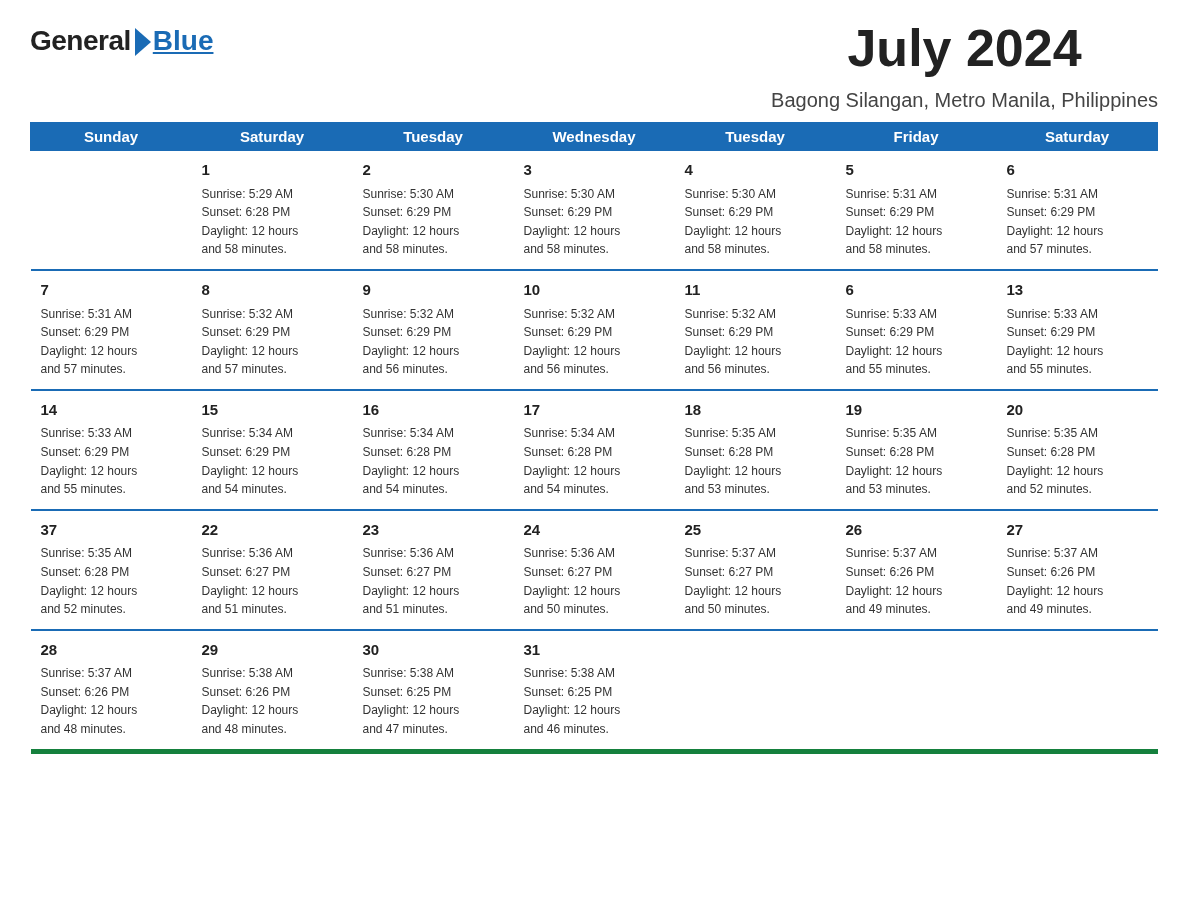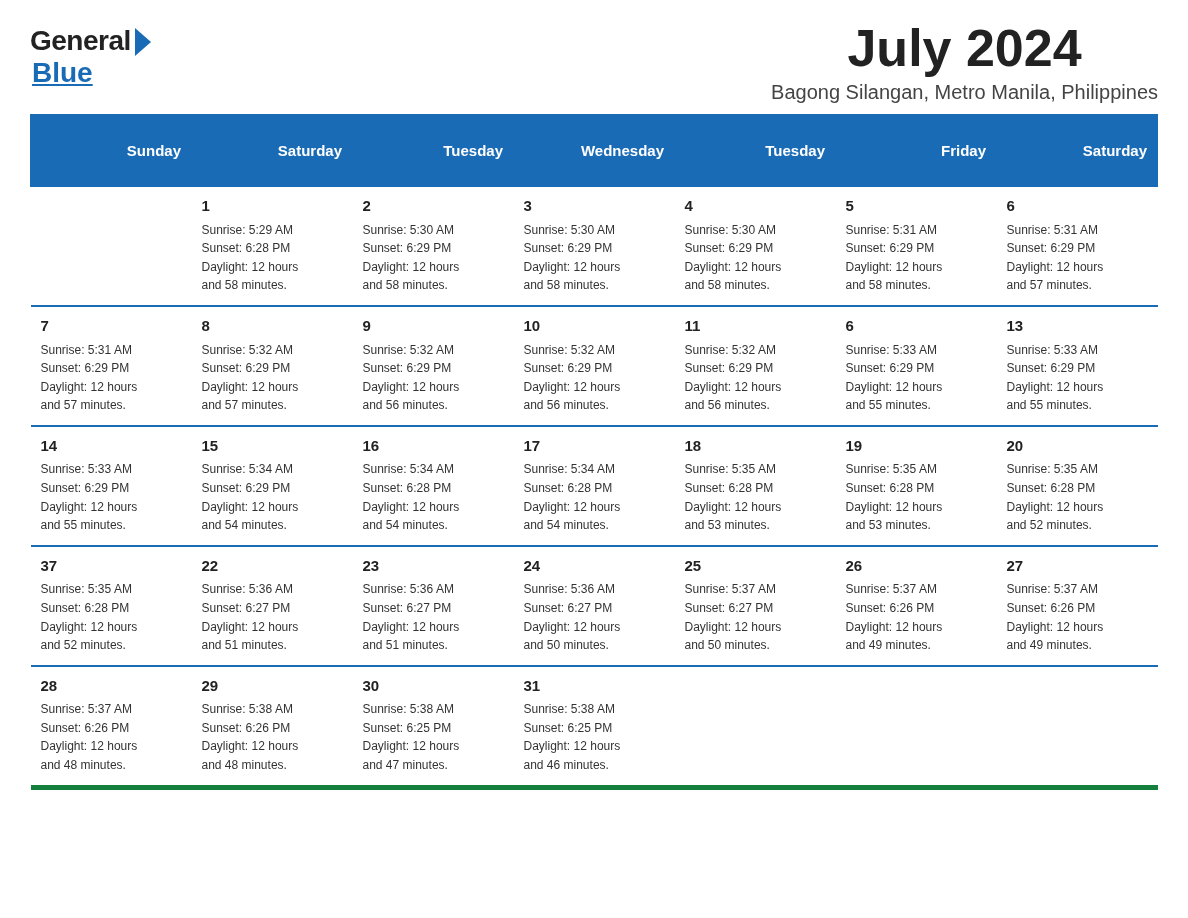--- a/index.html
+++ b/index.html
@@ -12,21 +12,20 @@
       padding: 20px 30px 30px 30px;
     }
     .header-row {
       display: flex;
       justify-content: space-between;
       align-items: flex-start;
       margin-bottom: 10px;
     }
     .logo {
       display: flex;
-      flex-direction: column;
       align-items: flex-start;
       padding-top: 5px;
       text-align: right;
     }
     .logo-top {
       display: flex;
       align-items: center;
       font-size: 28px;
       font-weight: bold;
       color: #222;
@@ -54,34 +53,34 @@
     }
     .month-year {
       font-size: 52px;
       font-weight: bold;
       color: #222;
       line-height: 1.1;
     }
     .location {
       font-size: 20px;
       color: #444;
-      margin-top: 4px;
+      margin-top: 12px;
     }
     .calendar {
       width: 100%;
       border-collapse: collapse;
       margin-top: 10px;
     }
     .calendar th {
       background-color: #1a6bb5;
       color: #fff;
       font-size: 15px;
       font-weight: bold;
-      padding: 27px 10px;
-      text-align: right;
+      padding: 5px 10px;
+      text-align: center;
       border: 1px solid #1a6bb5;
     }
     .calendar td {
       vertical-align: top;
       padding: 8px 10px 10px 10px;
       border-bottom: 2px solid #1a6bb5;
       border-left: none;
       border-right: none;
       border-top: none;
       width: calc(100% / 7);

